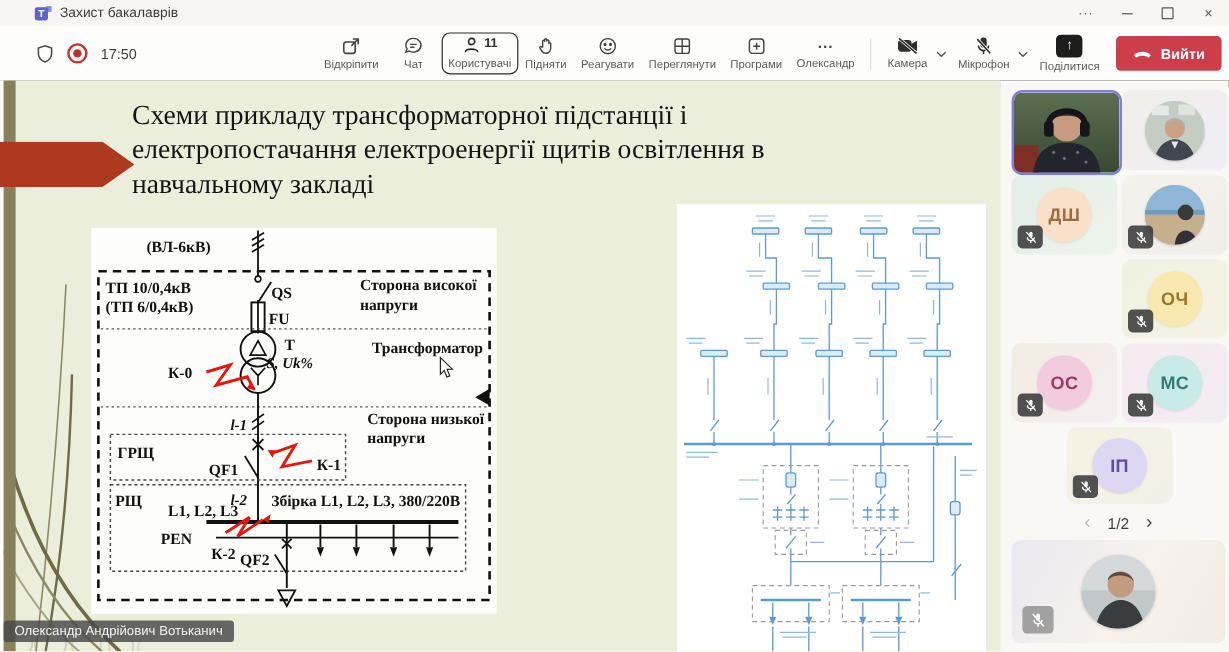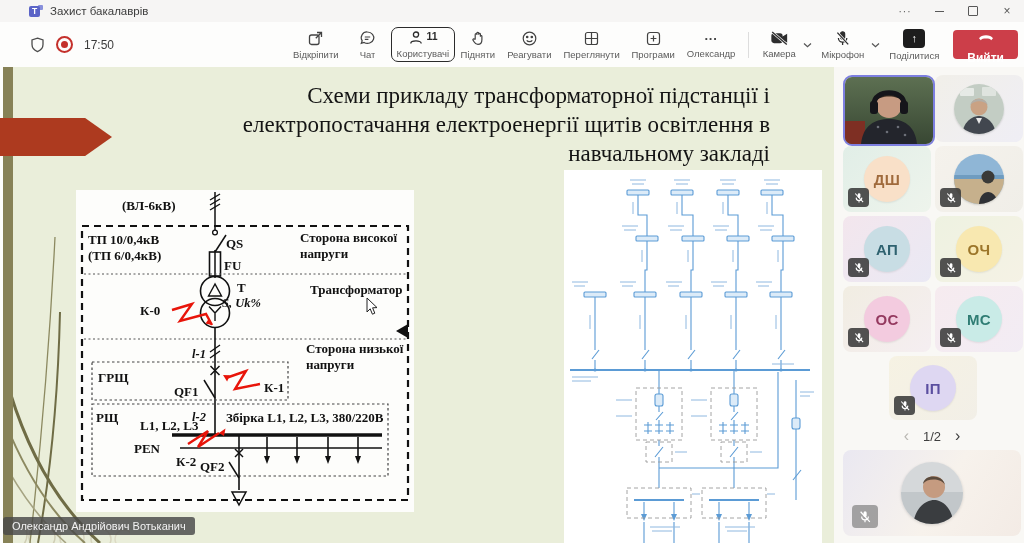--- a/index.html
+++ b/index.html
@@ -33,30 +33,30 @@
   .tbtn .lbl{font-size:9.5px;color:#5b5b5b;white-space:nowrap;max-width:56px;overflow:hidden;}
   .tbtn svg{display:block;}
   .tbtn-users{border:1.6px solid #2b2b2b;border-radius:7px;padding:2px 5px;}
   .users-top{display:flex;align-items:flex-start;gap:3px;}
   .users-count{font-size:10.5px;font-weight:bold;color:#2b2b2b;}
   .chev{display:flex;align-items:center;padding:0 1px;margin-right:2px;}
   .vsep{width:1px;height:26px;background:#ddd;margin:0 7px;}
   .share-sq{width:22px;height:19px;background:#1d1d1d;border-radius:4px;color:#fff;font-size:11px;
             display:flex;align-items:center;justify-content:center;}
   .leave-btn{display:flex;align-items:center;gap:7px;background:#cc3e49;color:#fff;border-radius:4px;
-             height:29px;padding:0 14px;margin-left:8px;font-size:12px;font-weight:bold;cursor:pointer;flex-direction:column;}
+             height:29px;padding:0 14px;margin-left:8px;font-size:12px;font-weight:bold;cursor:pointer;}
 
   
   .stage{position:absolute;left:0;top:67px;width:834px;bottom:0;background:#fff;overflow:hidden;}
   .slide-bg{position:absolute;left:0;top:0;right:0;bottom:0;background:#eaeeda;}
   .edge-sliver{position:absolute;left:0;top:0;bottom:0;width:3px;background:#fdfdfb;}
   .edge-bar{position:absolute;left:3px;top:0;bottom:0;width:10px;background:#878257;}
   .red-arrow{position:absolute;left:0;top:51px;width:112px;height:38px;background:#ad3a1f;
              clip-path:polygon(0 0,76% 0,100% 50%,76% 100%,0 100%);}
-  .slide-title{position:absolute;left:110px;width:660px;top:14px;text-align:right;
+  .slide-title{position:absolute;left:110px;width:660px;top:14px;text-align:left;
                font-family:"Liberation Serif",serif;font-size:23px;line-height:29px;color:#141414;
                white-space:pre-line;}
   .deco-svg{position:absolute;left:0;top:150px;}
   .name-pill{position:absolute;left:3px;top:450px;background:rgba(72,72,72,.82);color:#f2f2f2;
              font-size:11px;padding:3px 9px;border-radius:3px;white-space:nowrap;}
   .diagL{position:absolute;left:76px;top:123px;}
   .diagR{position:absolute;left:564px;top:103px;}
   .dts{font-family:"Liberation Serif",serif;font-weight:bold;font-size:13px;fill:#111;}
   .dti{font-family:"Liberation Serif",serif;font-weight:bold;font-style:italic;font-size:12.5px;fill:#111;}
 
@@ -576,30 +576,20 @@
     </span>
     <span class="micoff">
       <svg width="12" height="12" viewBox="0 0 16 16" fill="none" stroke="#fff" stroke-width="1.4">
         <rect x="6.3" y="1.5" width="3.6" height="6.5" rx="1.8" fill="#fff" stroke="none"></rect>
         <path d="M4.2 7.5 a3.8 3.8 0 0 0 7.6 0 M8 11.5 v2.5"></path>
           <path d="M3 2 L13.5 13.5"></path>
       </svg>
     </span>
   </div>
 
-  <div class="tile t5">
-    <span class="circ c-ap">АП</span>
-    <span class="micoff">
-      <svg width="12" height="12" viewBox="0 0 16 16" fill="none" stroke="#fff" stroke-width="1.4">
-        <rect x="6.3" y="1.5" width="3.6" height="6.5" rx="1.8" fill="#fff" stroke="none"></rect>
-        <path d="M4.2 7.5 a3.8 3.8 0 0 0 7.6 0 M8 11.5 v2.5"></path>
-          <path d="M3 2 L13.5 13.5"></path>
-      </svg>
-    </span>
-  </div>
 
   <div class="tile t6">
     <span class="circ c-och">ОЧ</span>
     <span class="micoff">
       <svg width="12" height="12" viewBox="0 0 16 16" fill="none" stroke="#fff" stroke-width="1.4">
         <rect x="6.3" y="1.5" width="3.6" height="6.5" rx="1.8" fill="#fff" stroke="none"></rect>
         <path d="M4.2 7.5 a3.8 3.8 0 0 0 7.6 0 M8 11.5 v2.5"></path>
           <path d="M3 2 L13.5 13.5"></path>
       </svg>
     </span>

